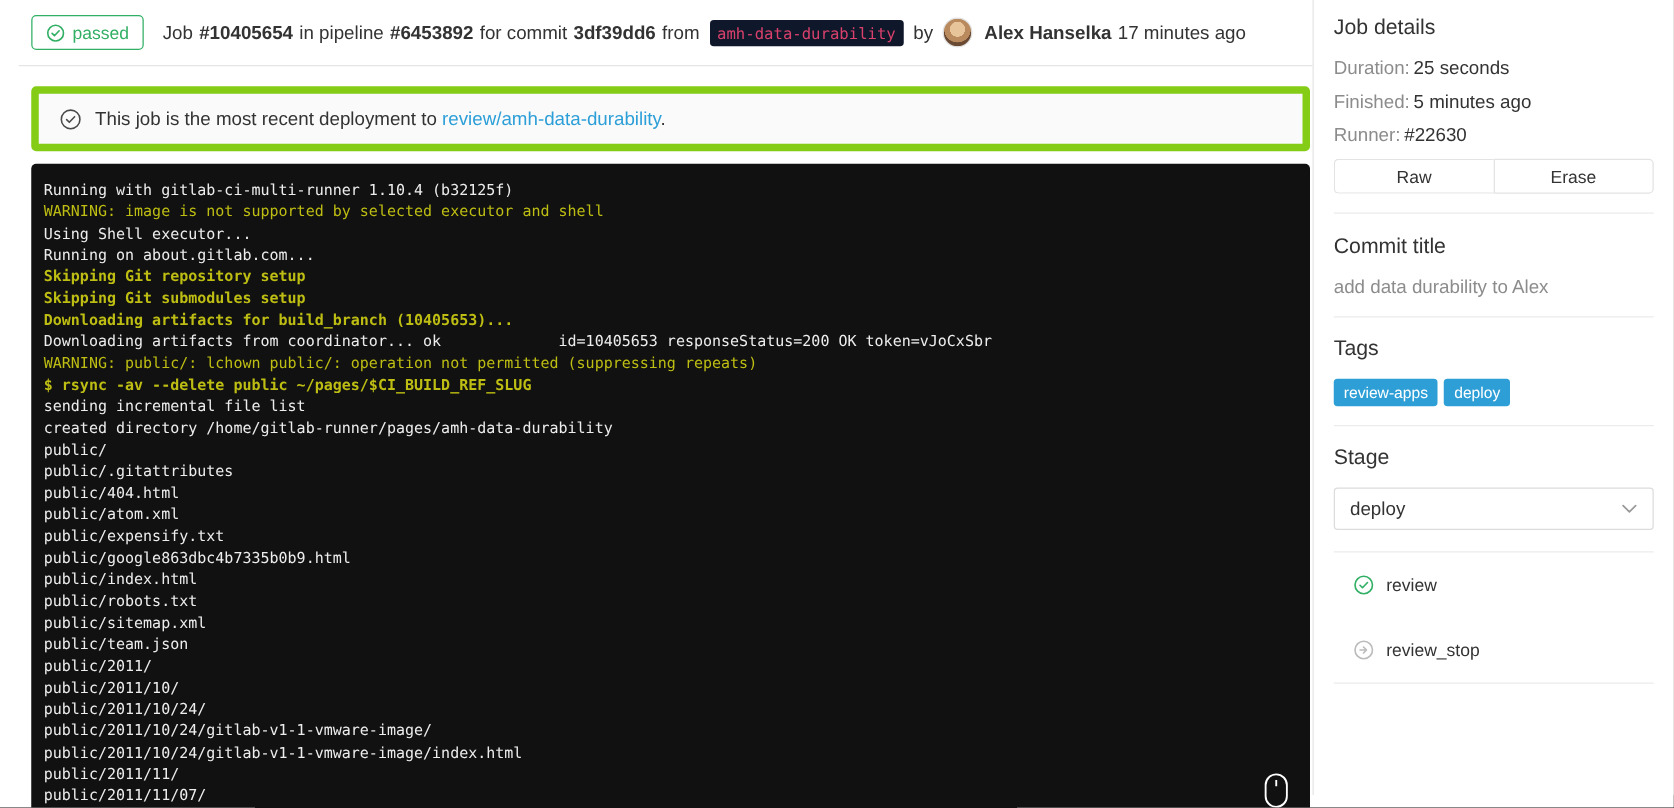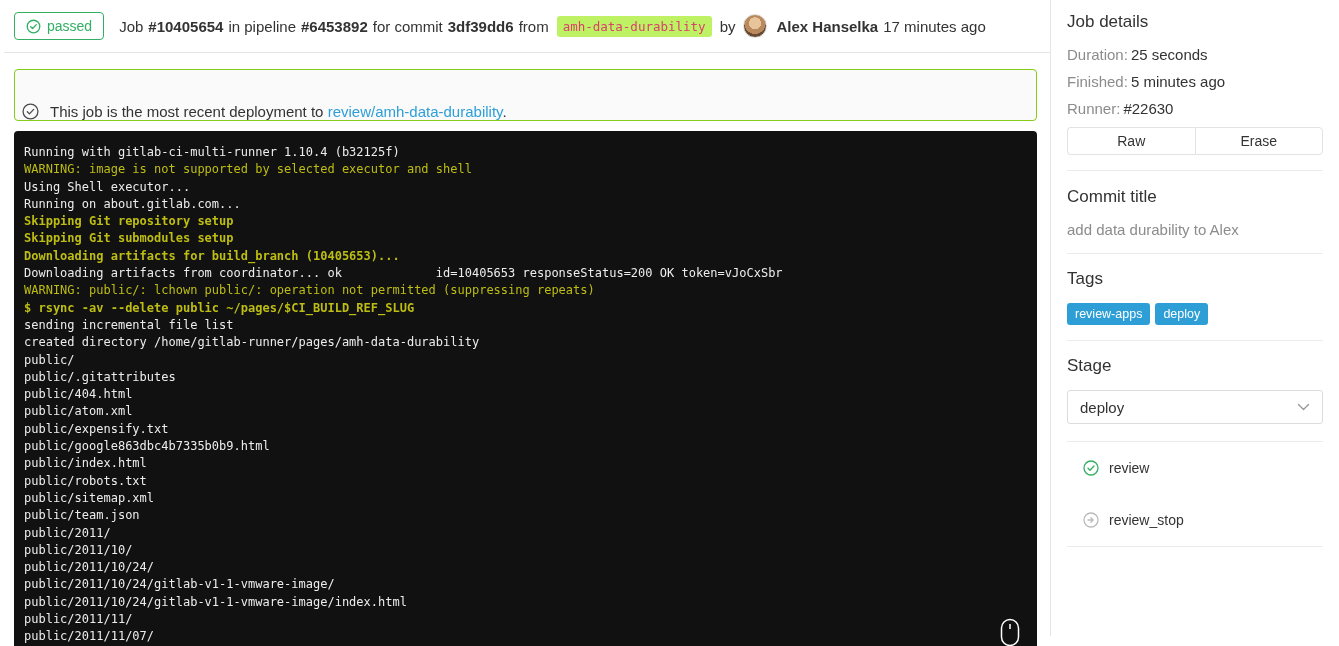--- a/index.html
+++ b/index.html
@@ -3,51 +3,51 @@
 <meta charset="utf-8">
 <style>
   html,body{margin:0;padding:0;}
   body{
     width:1339px;height:646px;position:relative;overflow:hidden;
     background:#ffffff;color:#333;
     font-family:"Liberation Sans", sans-serif;
     font-size:15px;
   }
   
-  .main{position:absolute;left:4px;top:0;width:1201px;height:646px;}
+  .main{position:absolute;left:15px;top:0;width:1201px;height:646px;}
   .build-header{
     display:flex;align-items:center;height:52px;
     padding:0 4px 0 10px;border-bottom:1px solid #e5e5e5;
     gap:5px;white-space:nowrap;
   }
   .ci-badge{
     display:inline-flex;align-items:center;gap:6px;
     border:1px solid #31af64;color:#31af64;border-radius:4px;
     padding:5px 11px;font-size:14px;margin-right:10px;background:#fff;
   }
   .b{font-weight:700;}
   .branch-ref{
     font-family:"DejaVu Sans Mono","Liberation Mono",monospace;
-    font-size:12.5px;color:#d9416c;background:#bef264;
+    font-size:12.5px;color:#d9416c;background:#0f172a;
     border-radius:3px;padding:3px 6px;margin:0 3px;text-decoration:none;
   }
   .avatar{
     width:24px;height:24px;border-radius:50%;margin:0 4px 0 3px;flex:0 0 auto;
     background:radial-gradient(circle at 50% 38%, #e8c49a 0 34%, #b98a5e 35% 60%, #6b4a33 61% 100%);
     border:1px solid #e0e0e0;box-sizing:border-box;
   }
   .retry-btn{
     margin-left:auto;background:#fff;border:1px solid #2d9fd8;color:#2d9fd8;
     border-radius:3px;padding:8px 15px;font-size:15px;cursor:pointer;
     font-family:"Liberation Sans",sans-serif;
   }
   .notice{
     margin:16px 0 0 10px;width:1023px;box-sizing:border-box;height:52px;
-    background:#fafafa;border:1px solid #84cc16;border-radius:4px;
-    display:flex;align-items:flex-end;gap:11px;padding:0 7px;font-size:15px;
+    background:#fafafa;border:6px solid #84cc16;border-radius:4px;
+    display:flex;align-items:center;gap:11px;padding:0 17px;font-size:15px;
   }
   .notice a{color:#2d9fd8;text-decoration:none;}
   
   .trace-wrap{position:relative;margin:10px 0 0 10px;width:1023px;}
   .trace{
     box-sizing:border-box;width:1023px;height:540px;overflow:hidden;
     background:#111111;border-radius:4px 4px 0 0;
     padding:13px 10px;
     font-family:"DejaVu Sans Mono","Liberation Mono",monospace;
     font-size:12px;line-height:17.3px;

